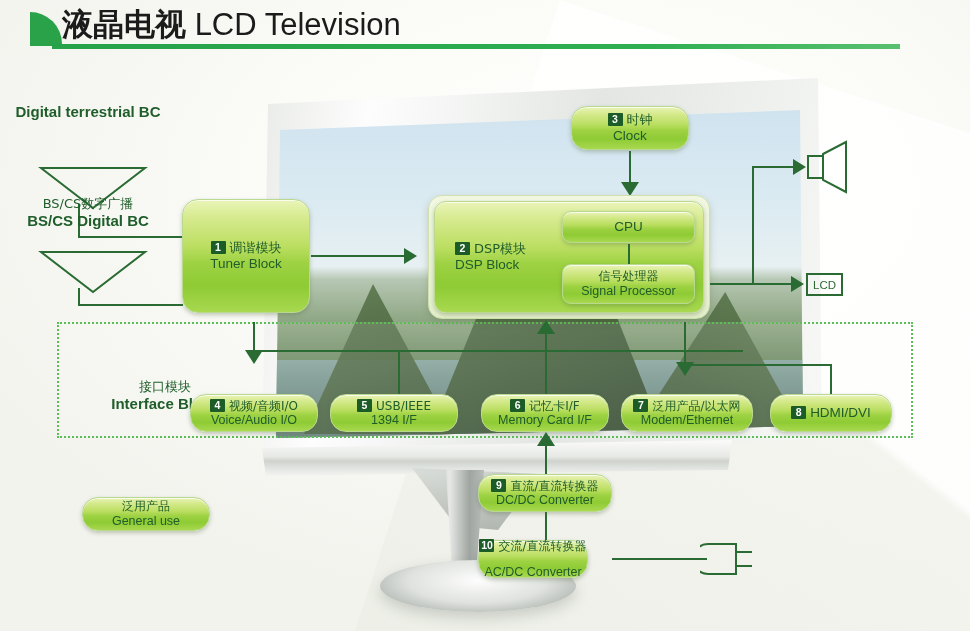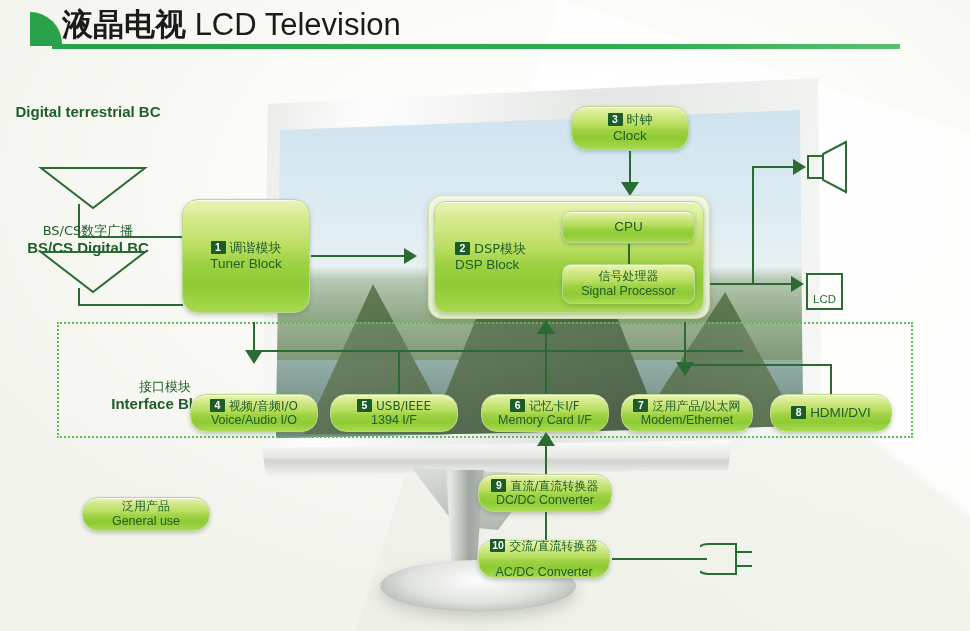--- a/index.html
+++ b/index.html
@@ -152,21 +152,21 @@
     position:absolute;text-align:center;color:#1f5d2a;line-height:1.2;
   }
   .lbl .l1{font-size:13px;font-family:"DejaVu Sans","Liberation Sans",sans-serif;white-space:nowrap;}
   .lbl .l2{font-size:15px;font-family:"Liberation Sans",sans-serif;font-weight:700;white-space:nowrap;}
 
   
   .ant{position:absolute;}
   .lcd-chip{
     position:absolute;border:2px solid #2a6b33;color:#2a6b33;
     font-size:11.5px;font-family:"Liberation Sans",sans-serif;
-    padding:18px 5px 2px 5px;background:transparent;line-height:1.1;
+    padding:4px 5px 2px 5px;background:transparent;line-height:1.1;
   }
 </style>
 </head>
 <body>
 
 <div id="stage">
 
   <div class="bg-wash"></div>
   <div class="bg-diag"></div>
 
@@ -201,21 +201,21 @@
   </div>
 
   <div class="lbl" style="left:8px;top:103px;width:160px;">
     <div class="l2">Digital terrestrial BC</div>
   </div>
   <svg class="ant" style="left:38px;top:164px;" width="110" height="50">
     <polygon points="3,4 107,4 55,44" fill="none" stroke="#2a6b33" stroke-width="2"></polygon>
   </svg>
   <div class="ln lnv" style="left:78px;top:204px;height:33px;"></div>
 
-  <div class="lbl" style="left:8px;top:223px;width:160px;">
+  <div class="lbl" style="left:8px;top:196px;width:160px;">
     <div class="l1">BS/CS数字广播</div>
     <div class="l2">BS/CS Digital BC</div>
   </div>
   <svg class="ant" style="left:38px;top:248px;" width="110" height="50">
     <polygon points="3,4 107,4 55,44" fill="none" stroke="#2a6b33" stroke-width="2"></polygon>
   </svg>
   <div class="ln lnv" style="left:78px;top:288px;height:18px;"></div>
 
   <div class="ln lnh" style="left:78px;top:236px;width:105px;"></div>
   <div class="ln lnh" style="left:78px;top:304px;width:105px;"></div>
@@ -322,21 +322,21 @@
   <div class="ln lnv" style="left:545px;top:438px;height:110px;"></div>
   <div class="arr arr-u" style="left:537px;top:432px;"></div>
 
   <div class="gbox" style="left:478px;top:474px;width:134px;height:38px;">
     <div class="l1 small">
       <span class="num">9</span><span>直流/直流转换器</span>
     </div>
     <div class="l2 small">DC/DC Converter</div>
   </div>
 
-  <div class="gbox" style="left:478px;top:540px;width:132px;height:38px;gap:12px;">
+  <div class="gbox" style="left:478px;top:540px;width:110px;height:38px;gap:12px;">
     <div class="l1 small">
       <span class="num">10</span><span>交流/直流转换器</span>
     </div>
     <div class="l2 small">AC/DC Converter</div>
   </div>
 
   <div class="ln lnh" style="left:612px;top:558px;width:95px;"></div>
   <svg style="position:absolute;left:700px;top:538px;" width="60" height="42">
     <path d="M8 6 L36 6 L36 36 L8 36 A15 15 0 0 1 8 6 Z" fill="none" stroke="#2a6b33" stroke-width="2"></path>
     <line x1="36" y1="14" x2="52" y2="14" stroke="#2a6b33" stroke-width="2"></line>

